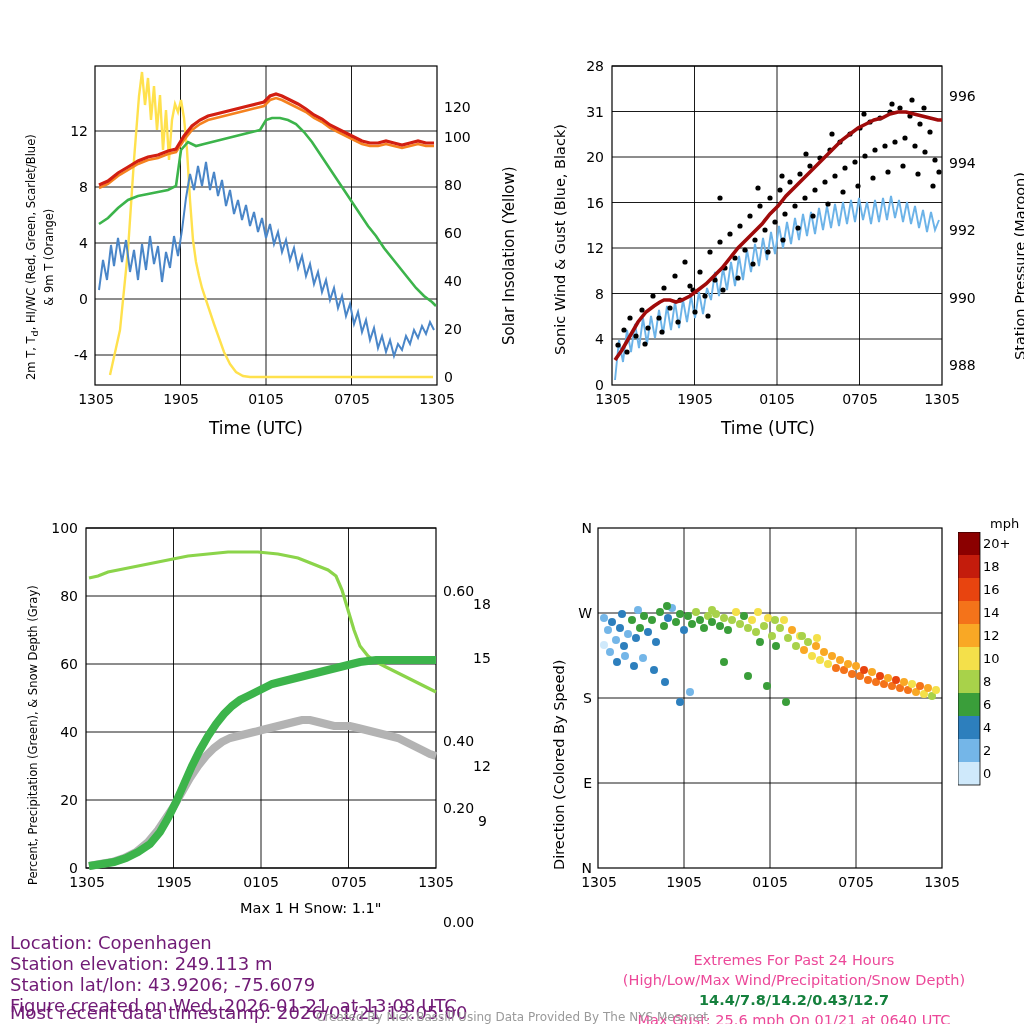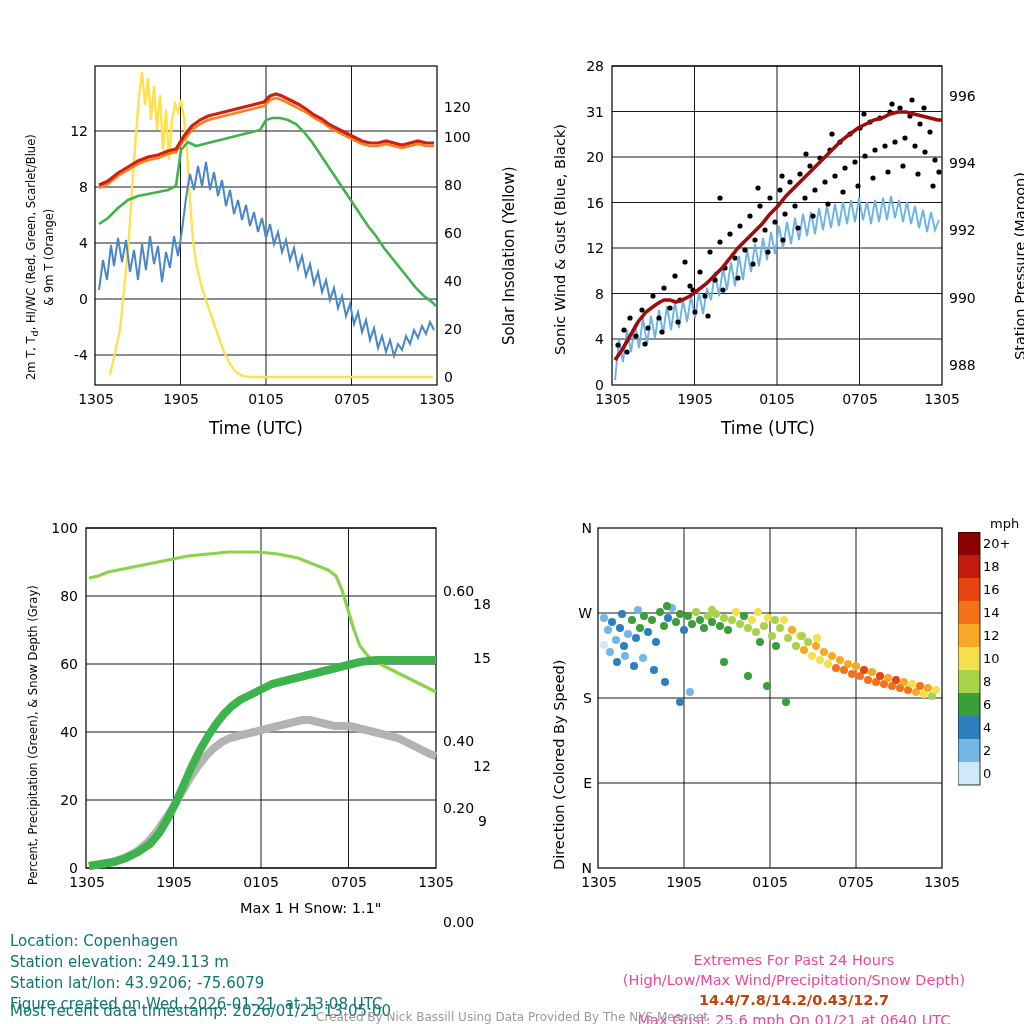--- a/index.html
+++ b/index.html
@@ -12,29 +12,29 @@
   .ptitle{
     position:absolute;text-align:center;font-size:19px;color:#000;
     white-space:nowrap;
   }
   .axis-label{
     position:absolute;font-size:14px;color:#000;white-space:nowrap;
   }
   .rot{transform-origin:0 0;transform:rotate(-90deg);}
   .ticklab{position:absolute;font-size:14px;color:#000;white-space:nowrap;}
   .footer-left{
-    position:absolute;left:10px;font-size:15px;color:#0f766e;white-space:nowrap;
+    position:absolute;left:10px;font-size:18px;color:#701a75;white-space:nowrap;
   }
   .footer-right{
     position:absolute;font-size:14.5px;color:#ec4899;white-space:nowrap;text-align:center;
   }
   .credit{
     position:absolute;font-size:12px;color:#9a9a9a;white-space:nowrap;
   }
-  .red{color:#c2410c;font-weight:bold;}
+  .red{color:#15803d;font-weight:bold;}
   svg{display:block;}
   .legend-lab{position:absolute;font-size:13px;color:#000;white-space:nowrap;}
 </style>
 </head>
 <body>
 
 <div class="panel" style="left:0;top:0;width:512px;height:470px;">
 
   <div class="axis-label rot" style="left:24px;top:380px;font-size:11.5px;line-height:14px;text-align:center;">
     <span>2m T, T<sub>d</sub>, HI/WC (Red, Green, Scarlet/Blue)<br>&amp; 9m T (Orange)</span>

